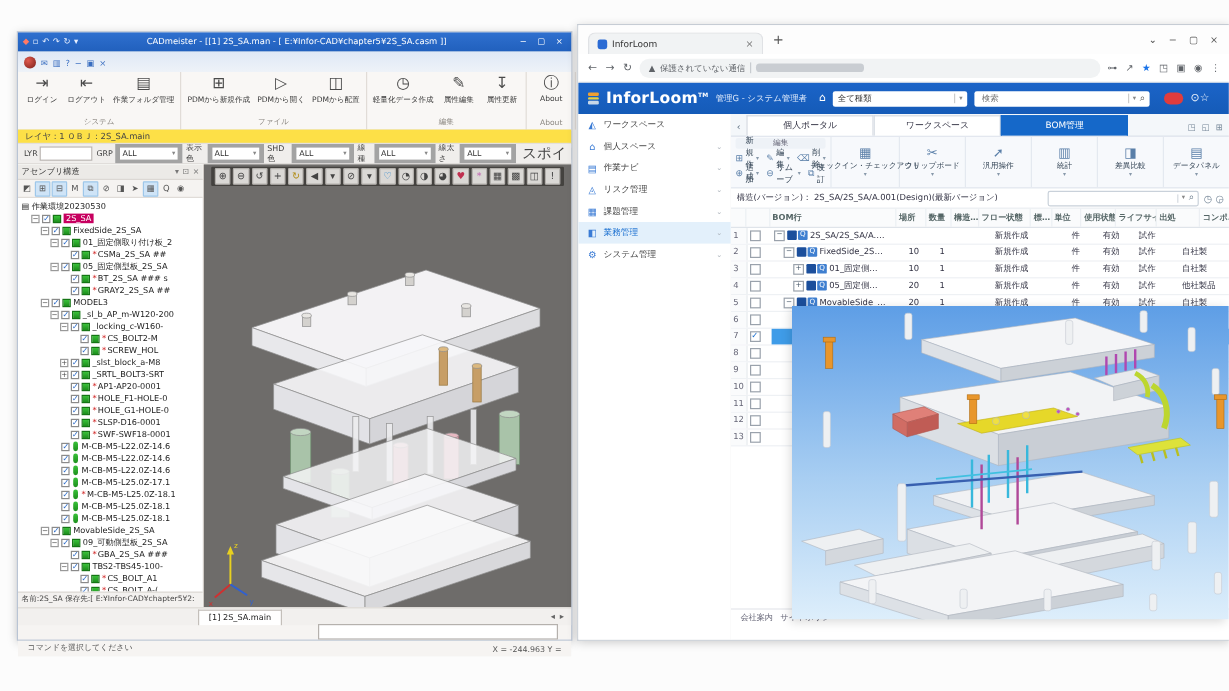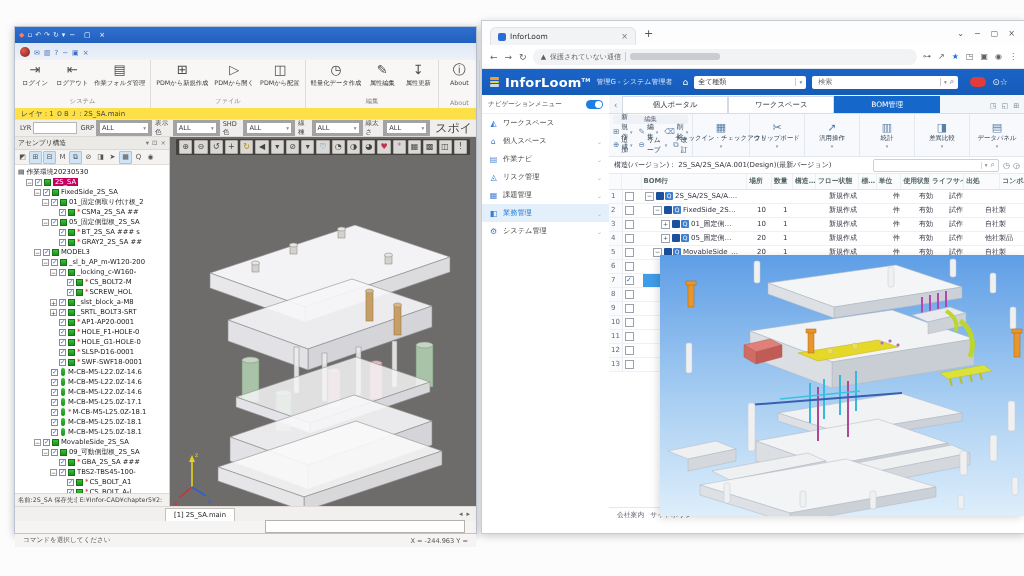--- a/index.html
+++ b/index.html
@@ -156,20 +156,21 @@
 <div id="cad-window">
   <div class="cad-titlebar">
     <div class="qa" id="cad-qa">
         <span class="qa-ic app">◆</span>
         <span class="qa-ic">▫</span>
         <span class="qa-ic">↶</span>
         <span class="qa-ic">↷</span>
         <span class="qa-ic">↻</span>
         <span class="qa-ic">▾</span>
       </div>
+    <div class="cad-title">CADmeister - [[1] 2S_SA.man - [ E:¥Infor-CAD¥chapter5¥2S_SA.casm ]]</div>
     <div class="winctl" id="cad-winctl">
         <span class="wc">−</span>
         <span class="wc">▢</span>
         <span class="wc">×</span>
       </div>
   </div>
   <div class="cad-tabrow">
     <span class="avatar"></span>
     <div id="cad-tab-icons">
         <span>✉</span>
@@ -683,24 +684,20 @@
       <input placeholder="検索" style="">
       <span class="dv"></span>
         <span style="color:#888;font-size:5.5px">▾</span>
       <span class="mag">⌕</span>
     </div>
     <span class="badge"></span>
     <span class="hic" id="loom-hic"><span class="hic">⊙</span><span class="hic">☆</span></span>
   </div>
 
   <div class="loom-sidebar">
-    <div class="nav-head">
-      <span class="nl">ナビゲーションメニュー</span>
-      <span class="toggle"></span>
-    </div>
     <div id="loom-sidebar-items">
         <div class="sitem">
           <span class="sic">◭</span>
           <span class="slb">ワークスペース</span>
         </div>
         <div class="sitem">
           <span class="sic">⌂</span>
           <span class="slb">個人スペース</span>
           <span class="chv">⌄</span>
         </div>

